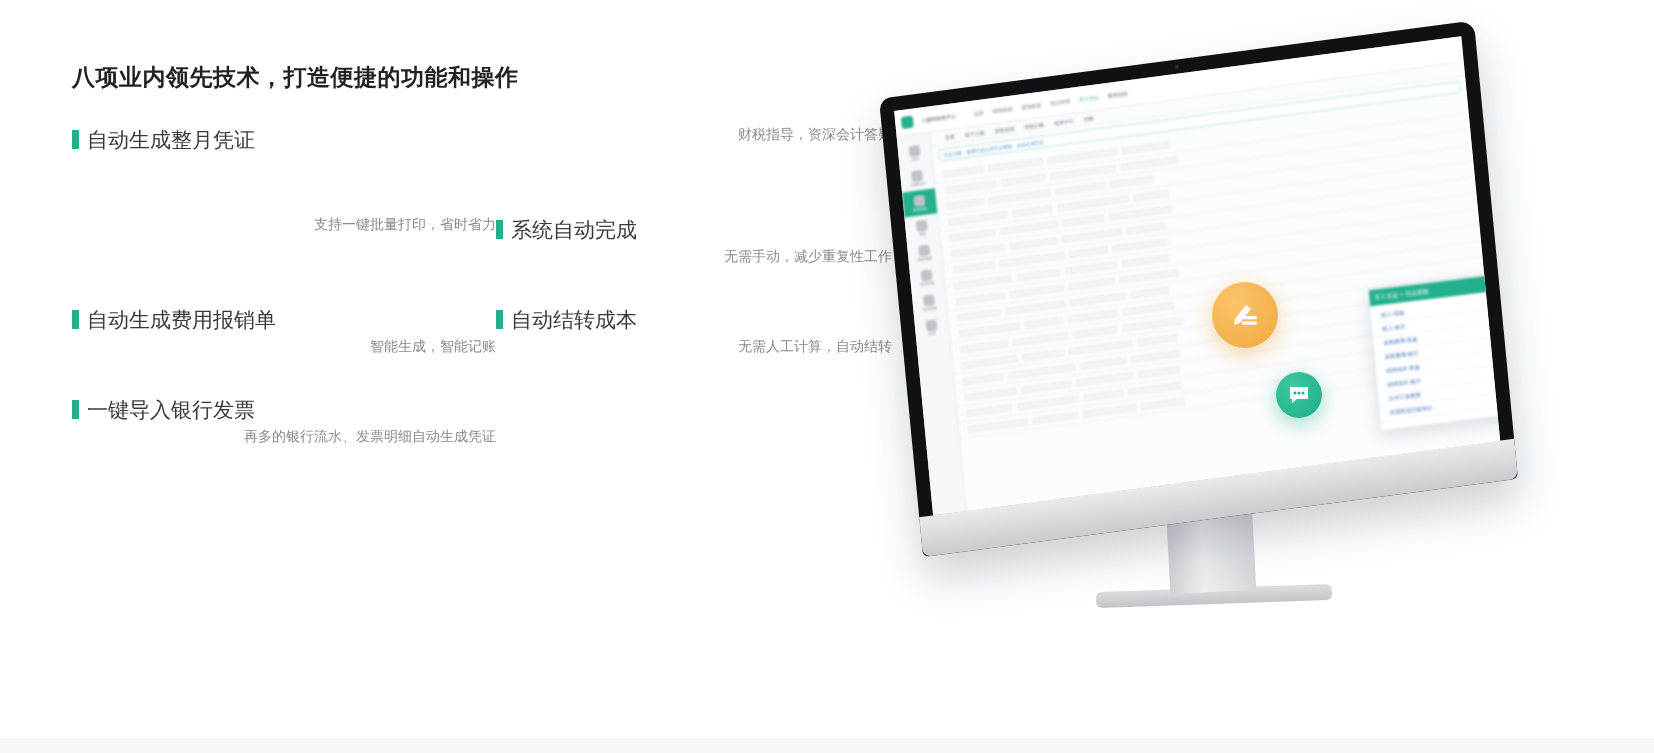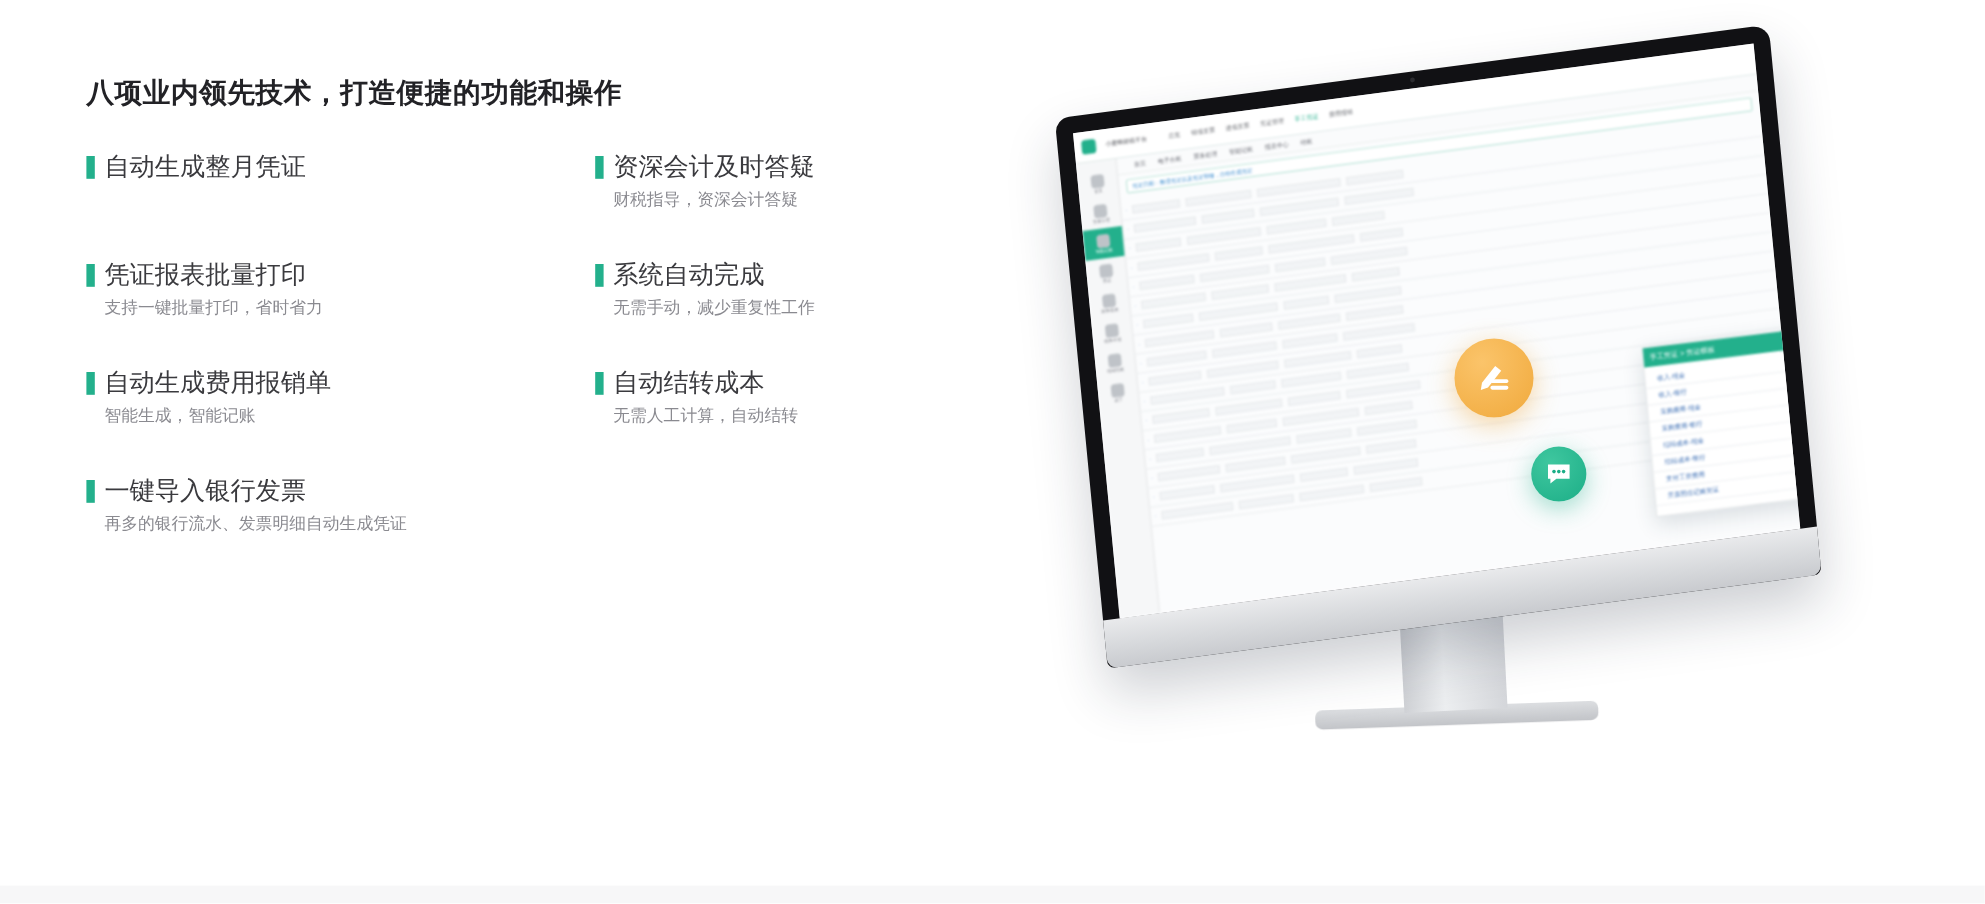--- a/index.html
+++ b/index.html
@@ -27,20 +27,21 @@
     white-space: nowrap;
   }
 
   .features {
     position: absolute;
     left: 0; top: 124px;
     width: 820px;
     display: grid;
     grid-template-columns: 424px 396px;
     grid-auto-rows: 90px;
+    text-align: right;
   }
   .feature { position: relative; padding-left: 0; }
 
   .feat-head {
     display: flex;
     align-items: center;
     height: 30px;
     margin-bottom: 2px;
   }
   .bullet {
@@ -209,32 +210,24 @@
   <div class="features">
 
     <div class="feature">
       <div class="feat-head">
         <span class="bullet"></span>
         <span class="feat-title">自动生成整月凭证</span>
       </div>
     </div>
 
     <div class="feature">
-      <div class="feat-head">
-        <span class="bullet"></span>
-        <span class="feat-title">资深会计及时答疑</span>
-      </div>
       <div class="feat-sub">财税指导，资深会计答疑</div>
     </div>
 
     <div class="feature">
-      <div class="feat-head">
-        <span class="bullet"></span>
-        <span class="feat-title">凭证报表批量打印</span>
-      </div>
       <div class="feat-sub">支持一键批量打印，省时省力</div>
     </div>
 
     <div class="feature">
       <div class="feat-head">
         <span class="bullet"></span>
         <span class="feat-title">系统自动完成</span>
       </div>
       <div class="feat-sub">无需手动，减少重复性工作</div>
     </div>

